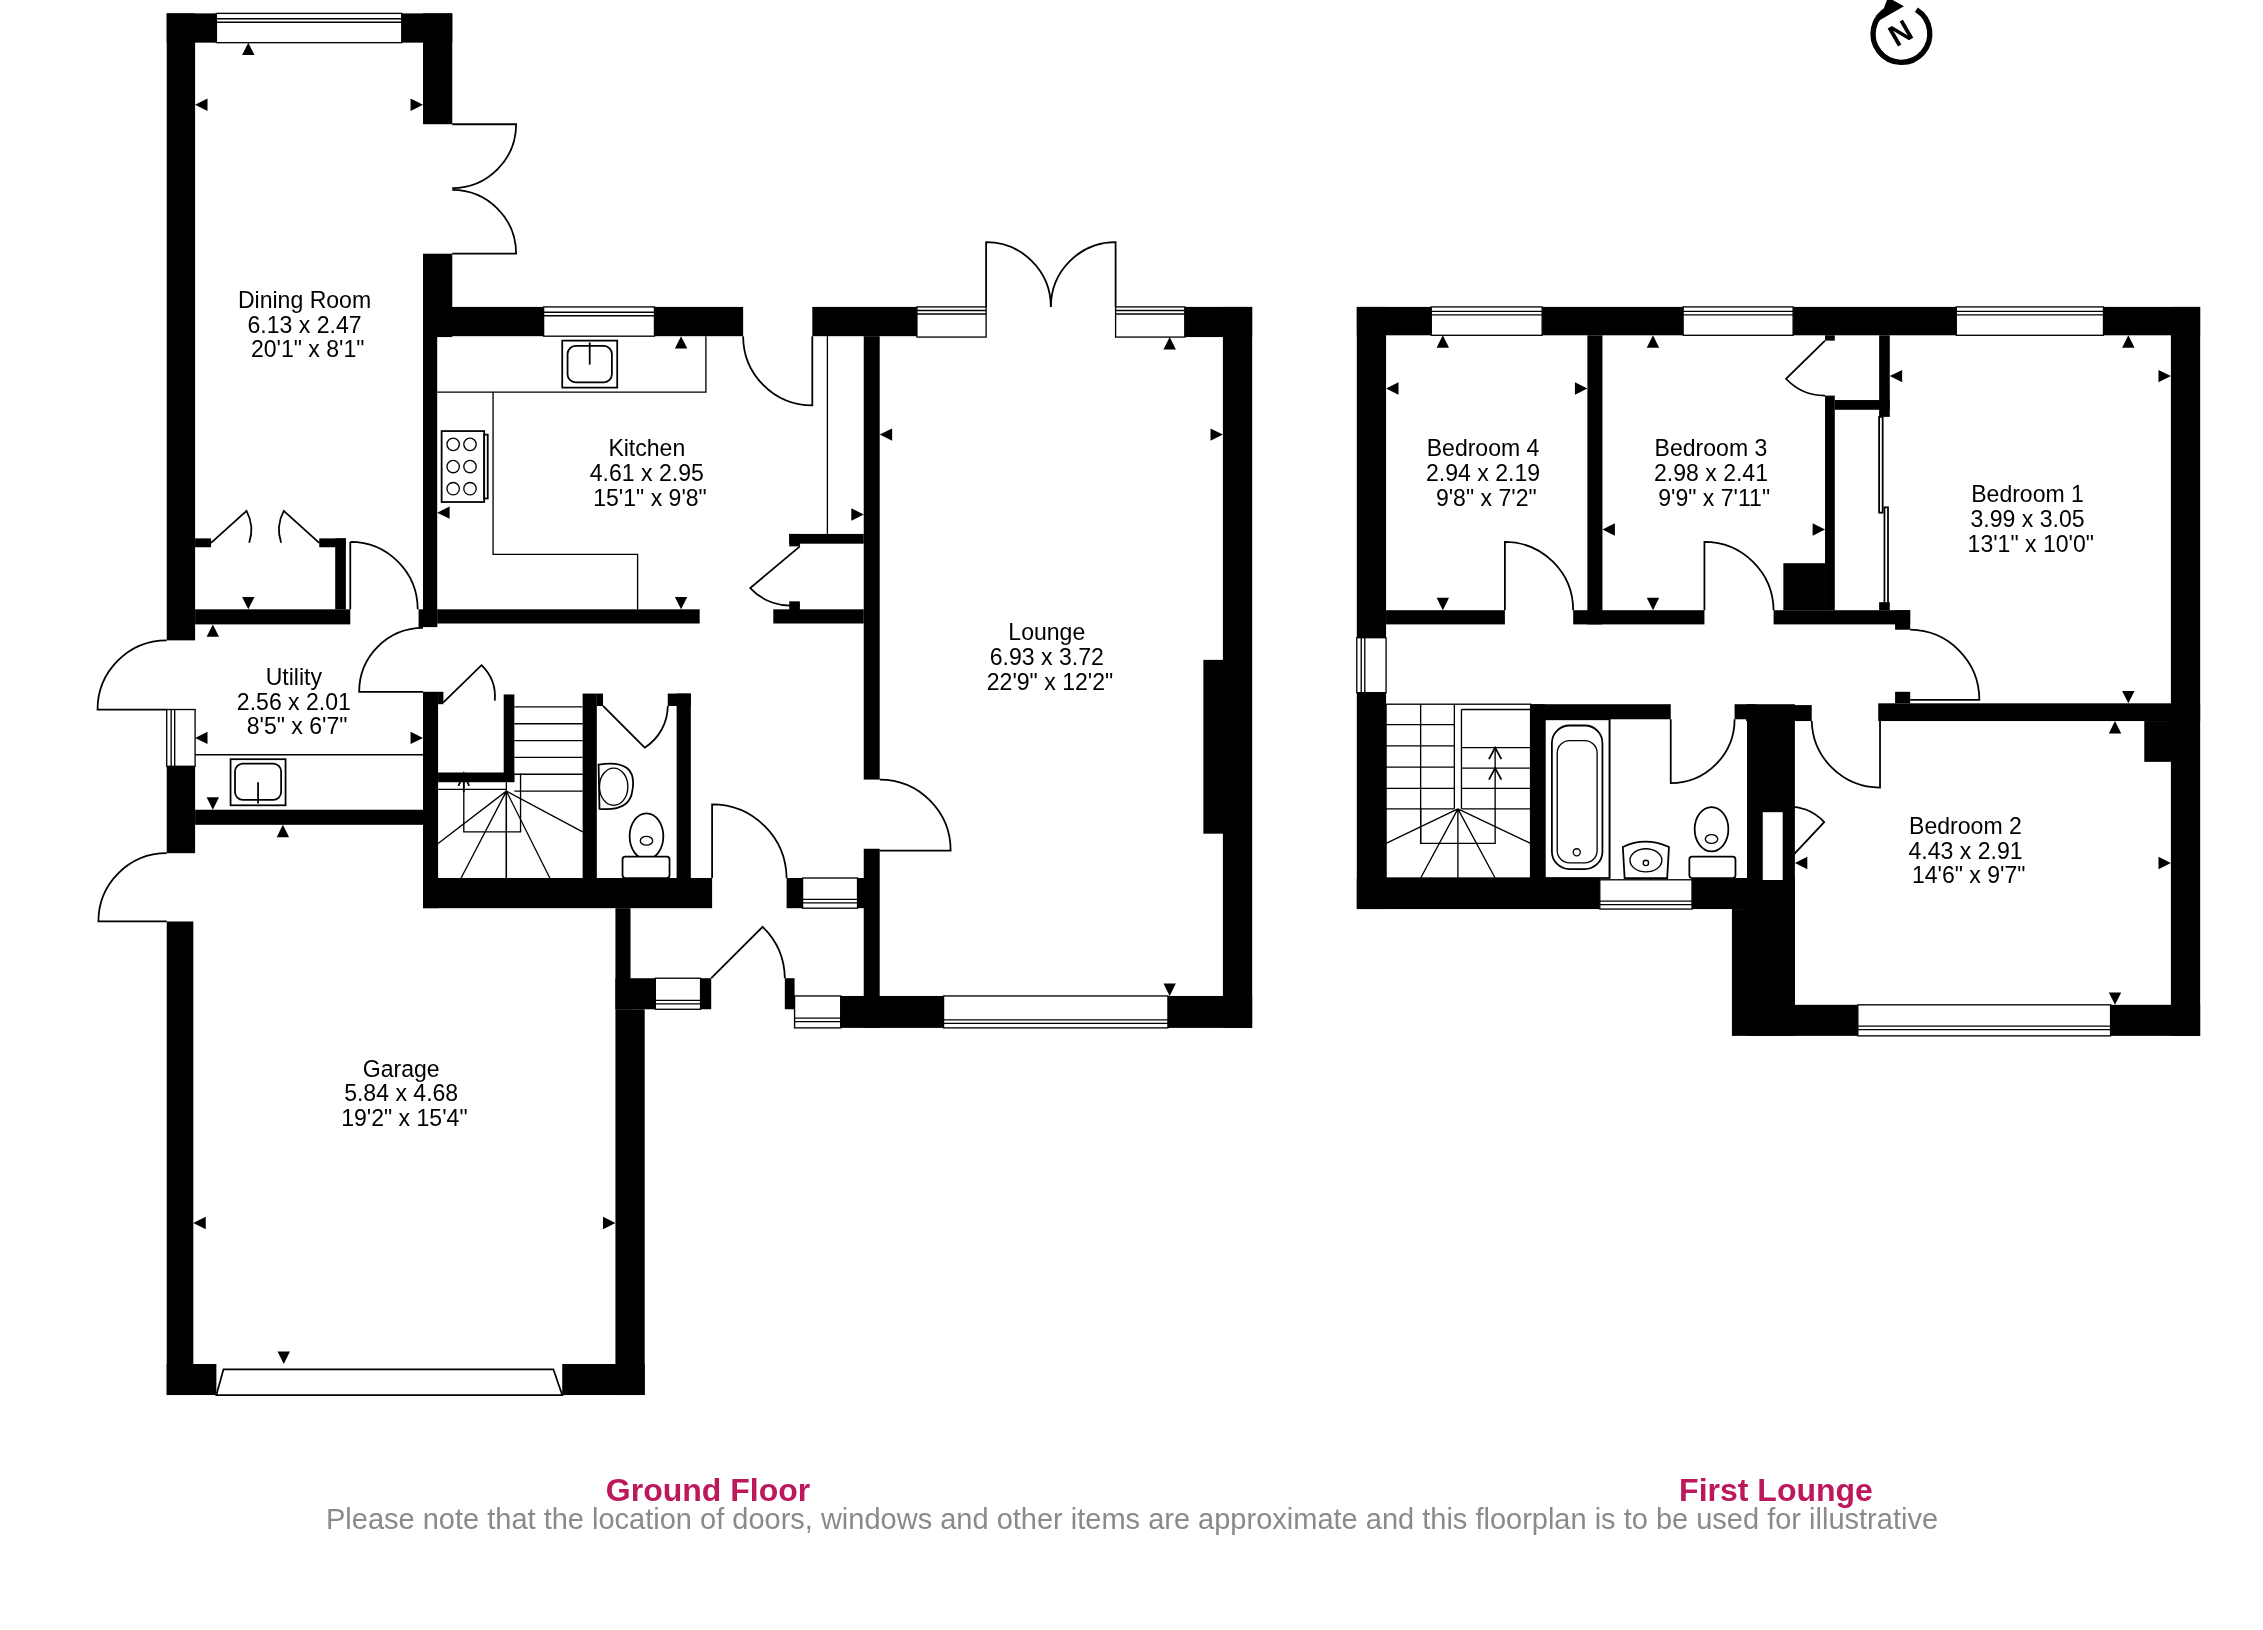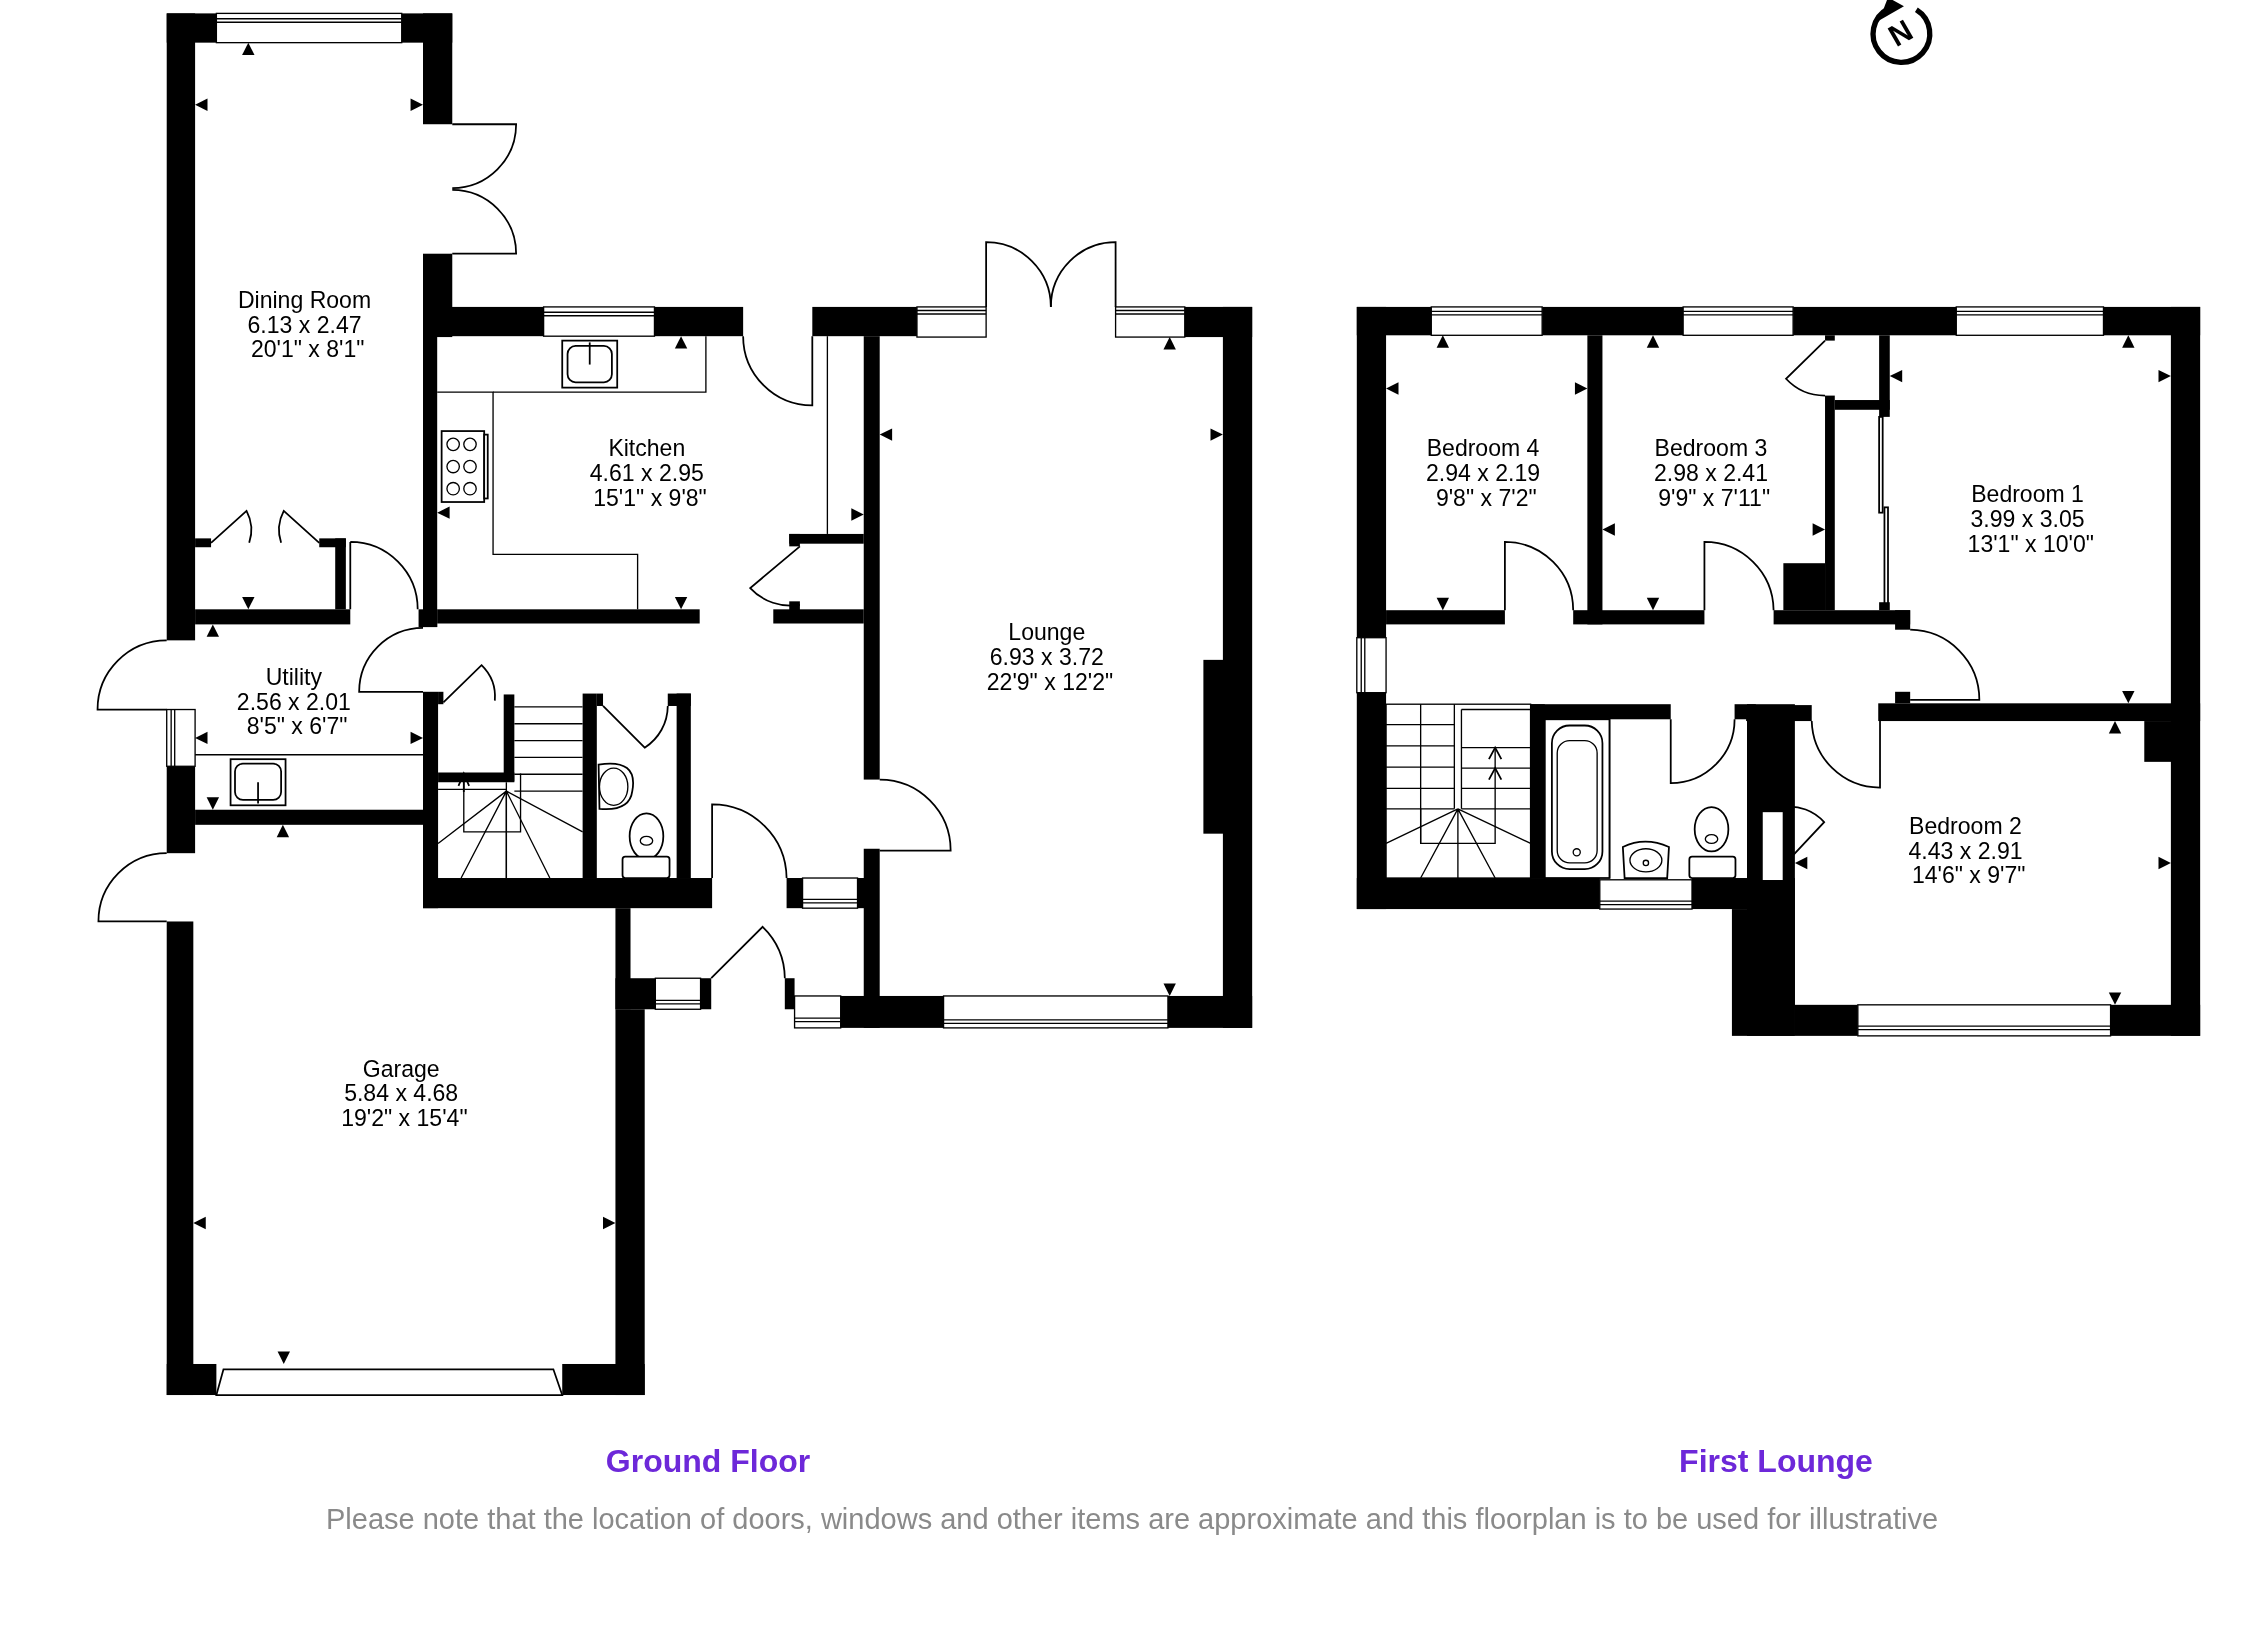--- a/index.html
+++ b/index.html
@@ -5,21 +5,21 @@
   html, body { margin: 0; padding: 0; background: #ffffff; }
   body { width: 2264px; height: 1631px; overflow: hidden; position: relative; font-family: "Liberation Sans", sans-serif; }
   #plan { position: absolute; left: 0; top: 0; width: 2264px; height: 1631px; }
   .wall { fill: #000000; }
   .line { fill: none; stroke: #000000; stroke-width: 2; }
   .thin { fill: none; stroke: #000000; stroke-width: 1.5; }
   .win { fill: #ffffff; stroke: #000000; stroke-width: 1.5; }
   .fix { fill: #ffffff; stroke: #000000; stroke-width: 2; }
   .mark { fill: #000000; }
   .room-label { font-family: "Liberation Sans", sans-serif; font-size: 26px; fill: #000000; text-anchor: middle; }
-  .floor-title { position: absolute; font-family: "Liberation Sans", sans-serif; font-weight: bold; font-size: 32px; color: #6d28d9; transform: translateX(-50%); white-space: nowrap; }
+  .floor-title { position: absolute; font-family: "Liberation Sans", sans-serif; font-weight: bold; font-size: 32px; color: #be185d; transform: translateX(-50%); white-space: nowrap; margin-top: 29px; }
   .disclaimer { position: absolute; left: 0; width: 2264px; top: 1500px; text-align: center; font-family: "Liberation Sans", sans-serif; font-size: 29px; line-height: 39px; color: #8a8a8a; }
   .disclaimer span { display: block; }
 </style>
 </head>
 <body>
 
 <svg id="plan" viewBox="0 0 2553 1839" xmlns="http://www.w3.org/2000/svg">
 
   <g>
 

